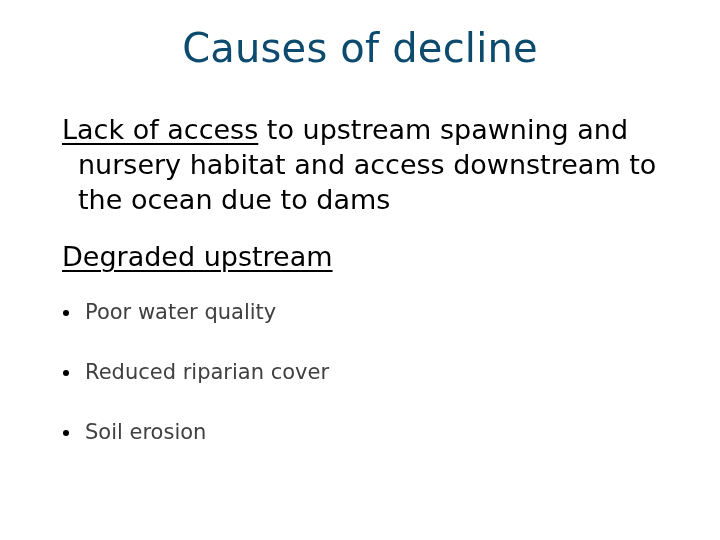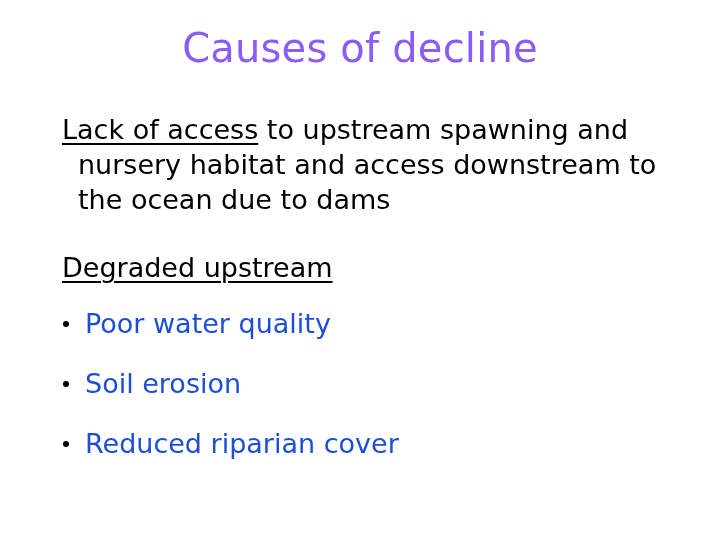--- a/index.html
+++ b/index.html
@@ -23,42 +23,42 @@
   .slide-title {
     position: absolute;
     left: 0;
     top: 24px;
     width: 720px;
     text-align: center;
     font-family: "DejaVu Sans", "Liberation Sans", sans-serif;
     font-size: 40px;
     line-height: 48px;
     font-weight: 400;
-    color: #8b5cf6;
+    color: #0c4a6e;
     letter-spacing: 0.2px;
     white-space: nowrap;
   }
   .slide-body {
     position: absolute;
     left: 62px;
     top: 112px;
     width: 616px;
   }
   .body-block {
     font-family: "DejaVu Sans", "Liberation Sans", sans-serif;
     font-size: 27px;
     line-height: 35px;
     color: #000000;
     font-weight: 400;
   }
   
   .para-hanging {
     padding-left: 16px;
     text-indent: -16px;
-    margin-bottom: 33px;
+    margin-bottom: 22px;
   }
   .u-text {
     text-decoration: underline;
     text-decoration-thickness: 2px;
     text-underline-offset: 4px;
   }
   .heading-line {
     margin-bottom: 21px;
   }
   .heading-line .u-text {
@@ -66,23 +66,23 @@
   }
   .bullet-list {
     list-style: none;
     margin: 0 0 0 0;
     padding: 0;
   }
   .bullet-item {
     position: relative;
     padding-left: 23px;
     margin-bottom: 25px;
-    font-size: 27px;
+    font-size: 21px;
     line-height: 35px;
-    color: #1d4ed8;
+    color: #404040;
   }
   .bullet-dot {
     position: absolute;
     left: 1px;
     top: 15px;
     width: 6px;
     height: 6px;
     border-radius: 50%;
     background: #000000;
   }
@@ -107,23 +107,23 @@
       <span class="u-text">Degraded upstream</span>
     </div>
 
     <ul class="bullet-list">
       <li class="bullet-item">
         <span class="bullet-dot"></span>
         <span>Poor water quality</span>
       </li>
       <li class="bullet-item">
         <span class="bullet-dot"></span>
-        <span>Soil erosion</span>
+        <span>Reduced riparian cover</span>
       </li>
       <li class="bullet-item">
         <span class="bullet-dot"></span>
-        <span>Reduced riparian cover</span>
+        <span>Soil erosion</span>
       </li>
     </ul>
 
 
   </div>
 </div>
 
 </body></html>

